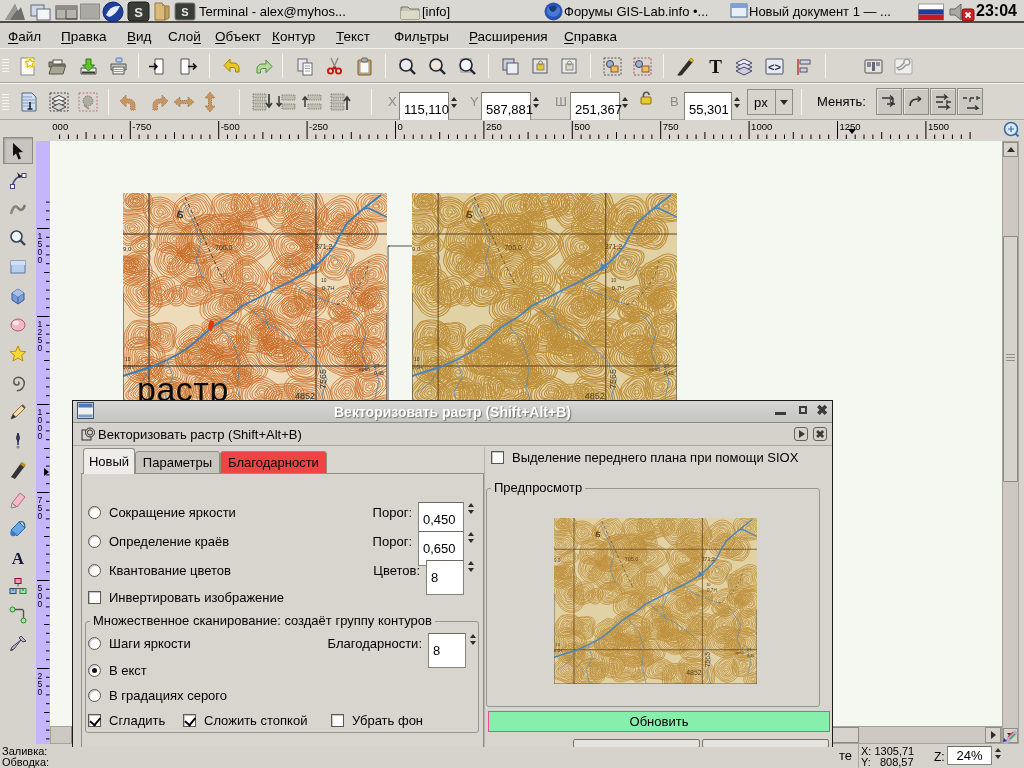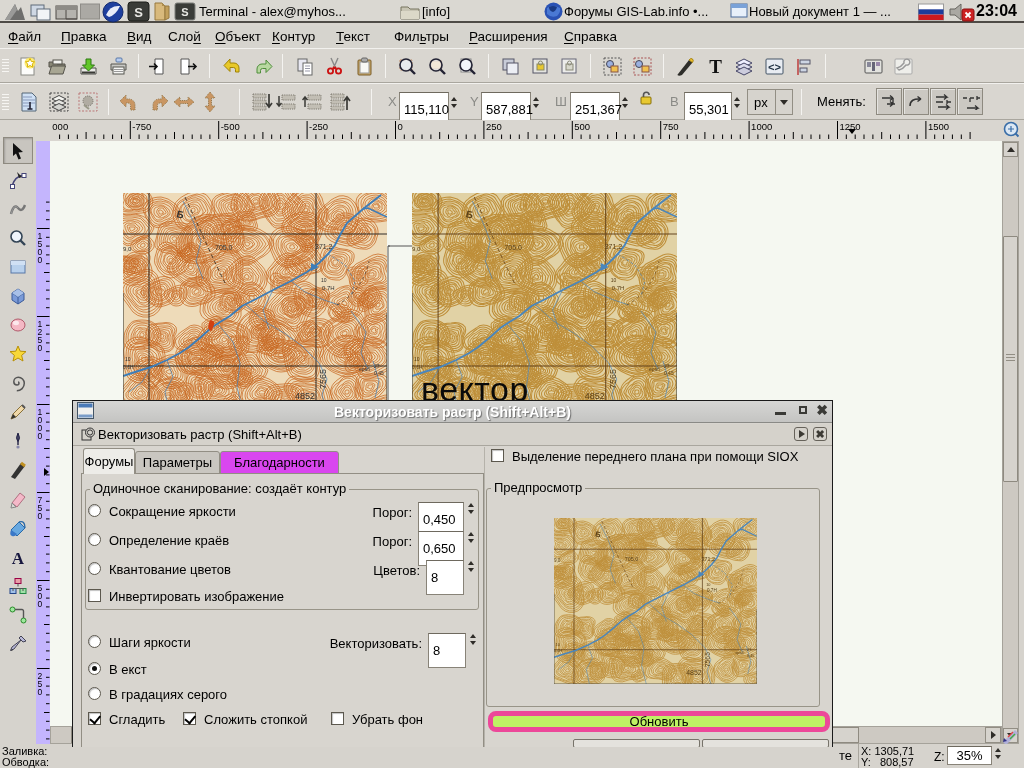--- a/index.html
+++ b/index.html
@@ -16,21 +16,21 @@
 .arr b.up{border-bottom:4px solid #2e2c28;margin-bottom:3px}
 .arr b.dn{border-top:4px solid #2e2c28}
 .tbtn{display:flex;align-items:center;justify-content:center}
 .radio{width:13px;height:13px;border-radius:50%;background:#fff;border:1px solid #5c584e;
  box-shadow:inset 1px 1px 1px rgba(0,0,0,.25);flex:none}
 .radio.on::after{content:"";display:block;width:5px;height:5px;border-radius:50%;background:#111;margin:3px}
 .chk{width:13px;height:13px;background:#fff;border:1px solid #5c584e;
  box-shadow:inset 1px 1px 1px rgba(0,0,0,.25);flex:none;position:relative}
 .chk.on::after{content:"";position:absolute;left:1px;top:2px;width:8px;height:4.5px;
  border-left:2.4px solid #000;border-bottom:2.4px solid #000;transform:rotate(-50deg)}
-.row{position:absolute;display:flex;}
+.row{position:absolute;display:flex;align-items:center}
 .gframe{position:absolute;border:1px solid #989488;border-radius:3px}
 .glabel{position:absolute;background:#d8d5cf;padding:0 3px;top:-9px;left:4px}
 </style></head><body>
 <svg width="0" height="0" style="position:absolute">
     <defs>
       <g id="cset" fill="none">
         <path d="M14,8Q14,8 14,8Q13,9 13,9Q13,10 12,10Q12,9 11,9Q11,9 10,10Q10,10 9,10Q9,9 9,9Q10,8 10,8Q10,7 10,7Q10,6 10,6Q11,6 11,6Q12,6 12,7Q13,7 14,7Q14,7 14,8Z"></path>
         <path d="M17,8Q17,8 16,9Q15,10 15,10Q14,11 13,11Q12,11 11,11Q11,11 9,11Q8,12 8,11Q7,10 7,9Q7,8 7,7Q8,7 8,6Q9,5 9,5Q10,4 11,5Q12,5 13,6Q14,6 15,6Q15,7 16,7Z"></path>
         <path d="M18,8Q18,8 18,9Q18,11 17,12Q16,13 14,13Q13,13 11,13Q10,13 8,13Q6,13 5,12Q4,11 5,10Q6,8 6,7Q6,6 6,5Q7,3 8,3Q10,2 11,3Q13,3 14,4Q15,4 17,5Q18,5 18,7Z"></path>
         <path d="M21,8Q21,8 20,10Q20,12 18,13Q17,14 15,14Q13,14 11,14Q10,14 7,14Q5,15 4,13Q2,12 3,10Q3,8 4,7Q4,5 5,4Q6,2 7,1Q9,1 11,1Q13,2 15,2Q17,3 18,4Q20,5 20,6Z"></path>
@@ -1569,21 +1569,21 @@
         <path d="M188,70l8,4l-8,4z" fill="#4a86bc"></path>
         <path d="M62,4 Q74,30 84,52 Q94,74 103,92" fill="none" stroke="#5a3a16" stroke-width="0.9" stroke-dasharray="4,3" opacity="0.85"></path>
         <path d="M214,112 Q228,104 236,92 Q244,80 246,68" fill="none" stroke="#5a3a16" stroke-width="0.8" stroke-dasharray="3,3" opacity="0.7"></path>
         <use href="#lset" fill="#5a4018"></use>
         <path d="M0.5,100V218M0,217.5H264M263.5,120V218" stroke="#3a3a34" stroke-width="1" opacity="0.55" fill="none"></path>
       </svg>
     </div>
     <svg width="952" height="603" viewBox="0 0 952 603" style="position:absolute;left:0;top:0">
       <path d="M340,105 L338,105 338,282 M338,105 L362,105 M603,271 L603,282" stroke="#555" fill="none"></path>
     </svg>
-    <div class="abs" style="left:371px;top:229px;font-size:34px;letter-spacing:0.5px;color:#0a0a0a">вектор</div>
+    <div class="abs" style="left:87px;top:229px;font-size:34px;letter-spacing:0.5px;color:#0a0a0a">растр</div>
   </div>
 <div class="abs" style="left:1002px;top:141px;width:17px;height:603px;background:#cdc9c2;border:1px solid #a5a29a">
     <span class="abs tbtn" style="left:0px;top:0px;width:15px;height:15px;background:#d6d3cd;border:1px solid #928e84">
       <b style="width:0;height:0;border:4px solid transparent;border-bottom:5px solid #2e2c28;margin-bottom:4px"></b>
     </span>
     <span class="abs" style="left:0px;top:94px;width:15px;height:246px;background:#d6d3cd;border:1px solid #8e8a80;border-radius:1px"></span>
     <span class="abs" style="left:3px;top:212px;width:9px;height:1px;background:#928e84;box-shadow:0 3px 0 #928e84,0 6px 0 #928e84"></span>
     <span class="abs tbtn" style="left:0px;top:586px;width:15px;height:15px;background:#d6d3cd;border:1px solid #928e84">
       <b style="width:0;height:0;border:4px solid transparent;border-top:5px solid #2e2c28;margin-top:4px"></b>
     </span>
@@ -1604,21 +1604,21 @@
     </svg>
   </span>
 <div class="bar" style="top:744px;height:24px;background:#d6d3cd;font-size:11px">
     <span class="abs" style="left:2px;top:1px">Заливка:</span>
     <span class="abs" style="left:2px;top:12px">Обводка:</span>
     <span class="abs" style="left:839px;top:4px;font-size:13px">те</span>
     <span class="abs" style="left:858px;top:0;width:1px;height:24px;background:#a9a69e"></span>
     <span class="abs" style="left:861px;top:1px">X: 1305,71</span>
     <span class="abs" style="left:861px;top:12px">Y:&nbsp;&nbsp; 808,57</span>
     <span class="abs" style="left:934px;top:6px;font-size:12px">Z:</span>
-    <span class="abs spin" style="left:947px;top:2px;width:45px;height:19px;justify-content:center;padding:0">35%</span>
+    <span class="abs spin" style="left:947px;top:2px;width:45px;height:19px;justify-content:center;padding:0">24%</span>
     <span class="abs arr" style="left:994px;top:4px">
       <b class="up"></b>
       <b class="dn"></b>
     </span>
     <span class="abs"></span>
   </div>
 <div class="abs" style="left:72px;top:400px;width:761px;height:347px;border:1px solid #1a1a1a;border-bottom:0;background:#d8d5cf;overflow:hidden">
     <div class="abs" style="left:0;top:0;width:759px;height:22px;background:linear-gradient(#d6d6d4,#c4c4c2);border-bottom:1px solid #8a8a86;display:flex;align-items:center">
       <span style="margin-left:4px"><svg width="17" height="17" viewBox="0 0 17 17" style="">
           <rect x="0.5" y="0.5" width="16" height="16" fill="#f0f0ee" stroke="#456"></rect>
@@ -1635,26 +1635,26 @@
           <rect x="1" y="4" width="9" height="10" fill="none" stroke="#333"></rect>
           <circle cx="9" cy="6.5" r="4.5" fill="#d5d2cb" stroke="#333"></circle>
           <circle cx="9" cy="6.5" r="2.6" fill="none" stroke="#333"></circle>
         </svg></span>
       <span style="margin-left:2px">Векторизовать растр (Shift+Alt+B)</span>
       <span class="abs tbtn" style="right:24px;top:3px;width:14px;height:14px;border:1px solid #66625a;border-radius:3px">
         <b style="width:0;height:0;border:4px solid transparent;border-left:6px solid #3c3a34;margin-left:5px"></b>
       </span>
       <span class="abs tbtn" style="right:5px;top:3px;width:14px;height:14px;border:1px solid #66625a;border-radius:3px;font-size:11px;font-weight:bold;color:#3c3a34">✖</span>
     </div>
-    <span class="abs" style="left:10px;top:47px;width:52px;height:26px;background:#edece8;border:1px solid #928e84;border-bottom:0;border-radius:3px 3px 0 0;display:flex;align-items:center;justify-content:center;z-index:2">Форумы</span>
+    <span class="abs" style="left:10px;top:47px;width:52px;height:26px;background:#edece8;border:1px solid #928e84;border-bottom:0;border-radius:3px 3px 0 0;display:flex;align-items:center;justify-content:center;z-index:2">Новый</span>
     <span class="abs" style="left:62px;top:50px;width:85px;height:23px;background:#c9c6c0;border:1px solid #928e84;border-radius:3px 3px 0 0;display:flex;align-items:center;justify-content:center">Параметры</span>
-    <span class="abs" style="left:147px;top:50px;width:119px;height:23px;background:#d946ef;border:1px solid #928e84;border-radius:3px 3px 0 0;display:flex;align-items:center;justify-content:center">Благодарности</span>
+    <span class="abs" style="left:147px;top:50px;width:107px;height:23px;background:#ef4444;border:1px solid #928e84;border-radius:3px 3px 0 0;display:flex;align-items:center;justify-content:center">Благодарности</span>
     <div class="abs" style="left:8px;top:72px;width:403px;height:275px;background:#d8d5cf;border:1px solid #928e84;border-bottom:0"></div>
-    <div class="gframe" style="left:12px;top:88px;width:394px;height:121px">
-      <span class="glabel">Одиночное сканирование: создаёт контур</span>
+    <div class="gframe" style="left:12px;top:220px;width:394px;height:112px">
+      <span class="glabel">Множественное сканирование: создаёт группу контуров</span>
     </div>
     <div class="row" style="left:15px;top:103px;height:16px;gap:8px">
       <span class="radio"></span>
       <span style="white-space:nowrap">Сокращение яркости</span>
     </div>
     <div class="row" style="left:15px;top:132px;height:16px;gap:8px">
       <span class="radio"></span>
       <span style="white-space:nowrap">Определение краёв</span>
     </div>
     <div class="row" style="left:15px;top:161px;height:16px;gap:8px">
@@ -1700,21 +1700,21 @@
       <span style="white-space:nowrap">Сгладить</span>
     </div>
     <div class="row" style="left:110px;top:311px;height:16px;gap:8px">
       <span class="chk on"></span>
       <span style="white-space:nowrap">Сложить стопкой</span>
     </div>
     <div class="row" style="left:258px;top:311px;height:16px;gap:8px">
       <span class="chk"></span>
       <span style="white-space:nowrap">Убрать фон</span>
     </div>
-    <span class="abs" style="left:229px;top:235px;width:120px;text-align:right">Векторизовать:</span>
+    <span class="abs" style="left:229px;top:235px;width:120px;text-align:right">Благодарности:</span>
     <span class="abs spin" style="left:355px;top:232px;width:38px">8</span>
     <span class="abs arr" style="left:396px;top:233px">
       <b class="up"></b>
       <b class="dn"></b>
     </span>
     <div class="abs" style="left:411px;top:46px;width:1px;height:301px;background:#b5b2aa"></div>
     <div class="row" style="left:418px;top:48px;height:16px;gap:8px">
       <span class="chk"></span>
       <span style="white-space:nowrap">Выделение переднего плана при помощи SIOX</span>
     </div>
@@ -1728,15 +1728,15 @@
         <rect width="264" height="218" fill="rgba(196,146,58,0.28)"></rect>
         <path d="M26,0V218M193,0V218M0,41H264M0,173H264" stroke="#5a3a16" stroke-width="1" opacity="0.92"></path>
         <use href="#rset" stroke="#4a86bc"></use>
         <path d="M188,70l8,4l-8,4z" fill="#4a86bc"></path>
         <path d="M62,4 Q74,30 84,52 Q94,74 103,92" fill="none" stroke="#5a3a16" stroke-width="0.9" stroke-dasharray="4,3" opacity="0.85"></path>
         <path d="M214,112 Q228,104 236,92 Q244,80 246,68" fill="none" stroke="#5a3a16" stroke-width="0.8" stroke-dasharray="3,3" opacity="0.7"></path>
         <use href="#lset" fill="#5a4018"></use>
         <path d="M0.5,100V218M0,217.5H264M263.5,120V218" stroke="#3a3a34" stroke-width="1" opacity="0.55" fill="none"></path>
       </svg>
     </div>
-    <div class="abs tbtn" style="left:415px;top:310px;width:342px;height:21px;background:#bef264;border:5px solid #ec4899;border-radius:8px">Обновить</div>
+    <div class="abs tbtn" style="left:415px;top:310px;width:342px;height:21px;background:#86efac;border:1px solid #ec4899;border-radius:0">Обновить</div>
     <div class="abs" style="left:500px;top:338px;width:127px;height:9px;background:#e4e2dd;border:1px solid #77736a;border-radius:2px"></div>
     <div class="abs" style="left:629px;top:338px;width:127px;height:9px;background:#e4e2dd;border:1px solid #77736a;border-radius:2px"></div>
   </div>
 </body></html>

